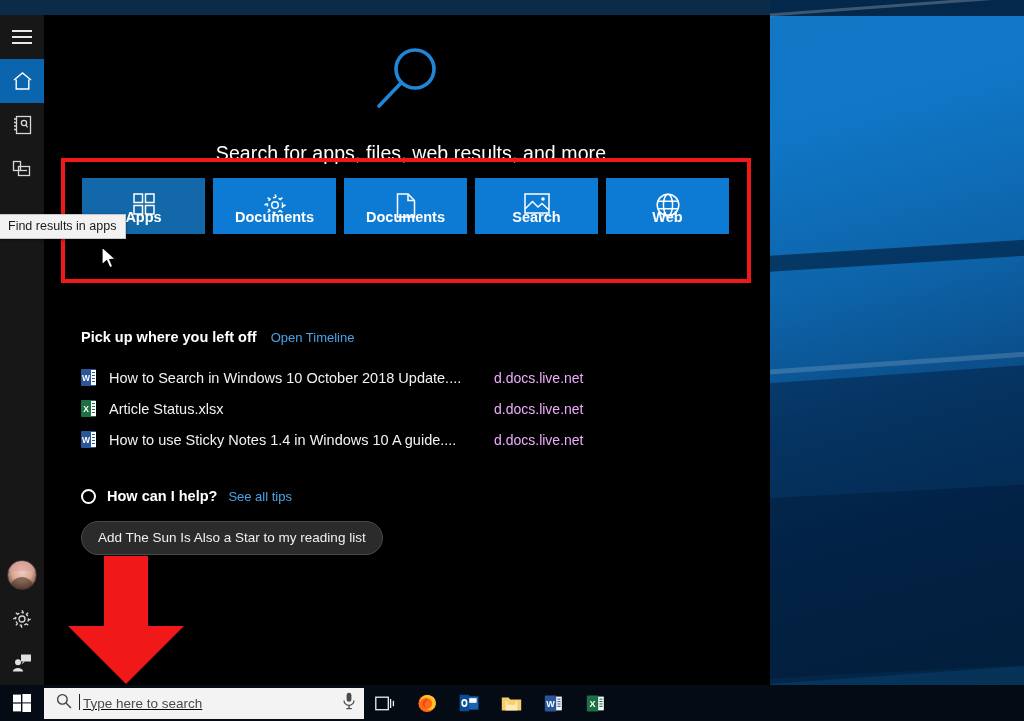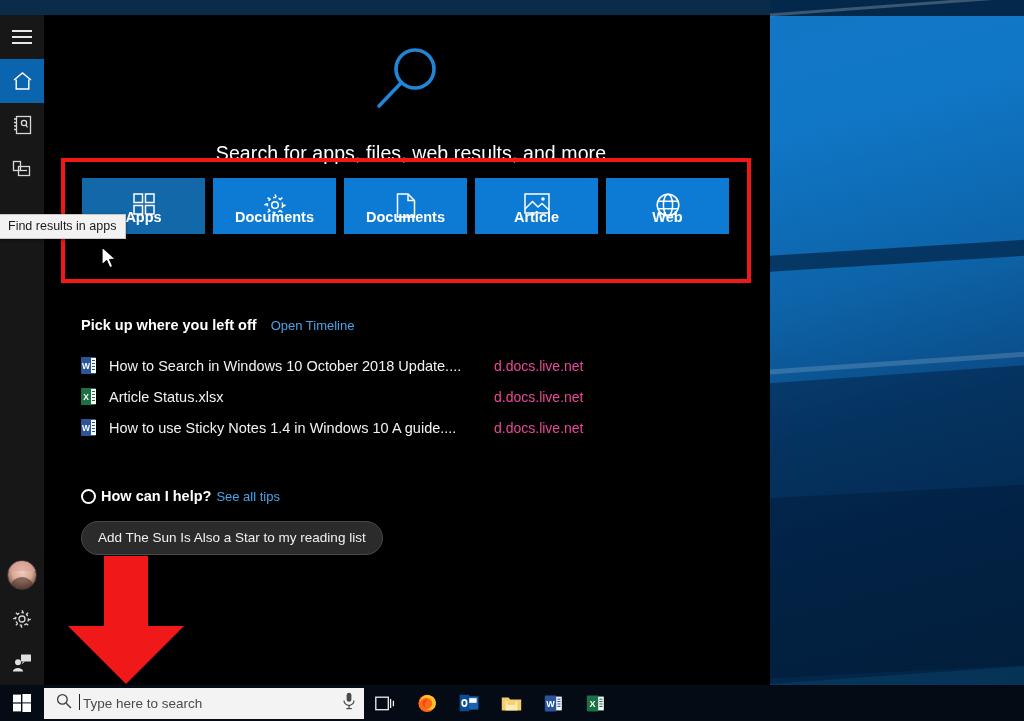--- a/index.html
+++ b/index.html
@@ -132,21 +132,21 @@
     color: #1a1a1a;
     font-size: 12.5px;
     padding: 4px 9px 5px 9px;
     white-space: nowrap;
     box-shadow: 0 1px 3px rgba(0,0,0,0.45);
     z-index: 30;
   }
 
   
   #timeline {
-    position: absolute; left: 37px; top: 302px;
+    position: absolute; left: 37px; top: 314px;
     width: 660px;
   }
   .sec-head {
     display: flex; align-items: baseline; gap: 14px;
   }
   .sec-title { color: #ffffff; font-size: 14.5px; font-weight: bold; }
   .sec-link { color: #4aa3e8; font-size: 13px; cursor: pointer; }
   .tl-rows { margin-top: 17px; }
   .tl-row {
     display: flex; align-items: center;
@@ -170,28 +170,28 @@
     position: absolute; right: 0; top: 1px; width: 5px; height: 15px;
     background: #ffffff;
   }
   .doc-ico .pg::after {
     content:""; position:absolute; left:1px; top:2px; width:3px; height:11px;
     background: repeating-linear-gradient(to bottom, currentColor 0 1px, transparent 1px 3px);
   }
   .doc-word { background: #2a5699; } .doc-word .pg { color:#2a5699; }
   .doc-xls  { background: #1d7044; } .doc-xls  .pg { color:#1d7044; }
   .tl-name { color: #f2f2f2; font-size: 14.5px; flex: 0 0 385px; }
-  .tl-src  { color: #ec4899; font-size: 14px; }
+  .tl-src  { color: #f0abfc; font-size: 14px; }
 
   
   #help {
     position: absolute; left: 37px; top: 473px;
     width: 660px;
   }
-  .help-head { display: flex; align-items: center; gap: 5px; }
+  .help-head { display: flex; align-items: center; gap: 11px; }
   .cortana-ring {
     width: 15px; height: 15px; border-radius: 50%;
     border: 2px solid #ffffff;
   }
   .chips { margin-top: 17px; display: flex; gap: 11px; }
   .chip {
     background: #2b2b2b;
     border: 1px solid #4a4a4a;
     border-radius: 18px;
     color: #f0f0f0;
@@ -222,20 +222,21 @@
     z-index: 40; pointer-events: none;
   }
 
   
   #taskbar {
     position: absolute; left: 0; bottom: 0;
     width: 1024px; height: 36px;
     background: #050b14;
     display: flex; align-items: center;
     z-index: 25;
+    text-decoration: underline;
   }
   #startbtn {
     width: 44px; height: 36px;
     display: flex; align-items: center; justify-content: center;
     cursor: pointer;
   }
   #tb-search {
     width: 320px; height: 31px;
     background: #f3f3f3;
     display: flex; align-items: center;
@@ -376,21 +377,21 @@
       </div>
 
       <div class="tile">
         <span class="t-icon">
           <svg width="26" height="21" viewBox="0 0 26 21" fill="none" stroke="#ffffff" stroke-width="1.5">
             <rect x="1" y="1" width="24" height="19"></rect>
             <path d="M1 16 L8.5 8.5 L14 14 L18 10.5 L25 17"></path>
             <circle cx="19" cy="6" r="1.8" fill="#ffffff" stroke="none"></circle>
           </svg>
         </span>
-        <span class="t-label">Article</span>
+        <span class="t-label">Search</span>
       </div>
 
       <div class="tile">
         <span class="t-icon">
           <svg width="24" height="24" viewBox="0 0 24 24" fill="none" stroke="#ffffff" stroke-width="1.5">
             <circle cx="12" cy="12" r="10.8"></circle>
             <ellipse cx="12" cy="12" rx="4.6" ry="10.8"></ellipse>
             <path d="M1.4 8.3 H22.6 M1.4 15.7 H22.6"></path>
           </svg>
         </span>

